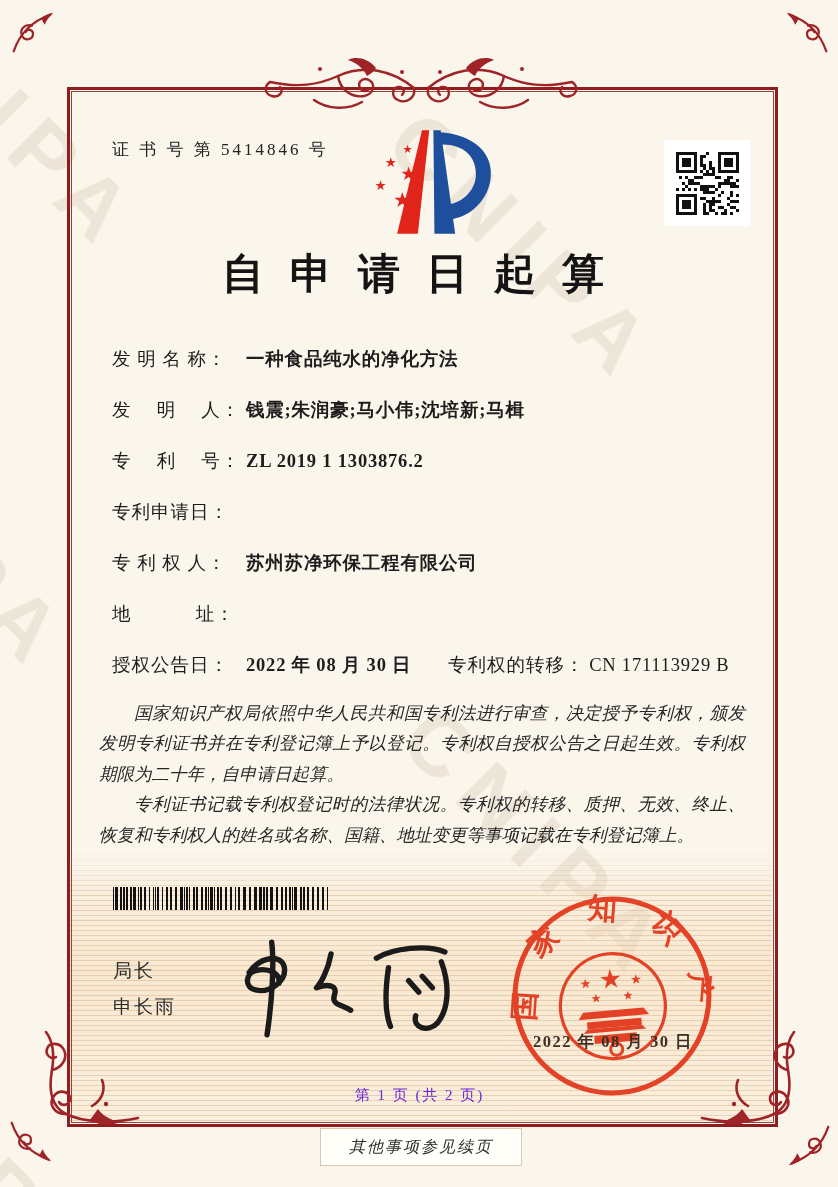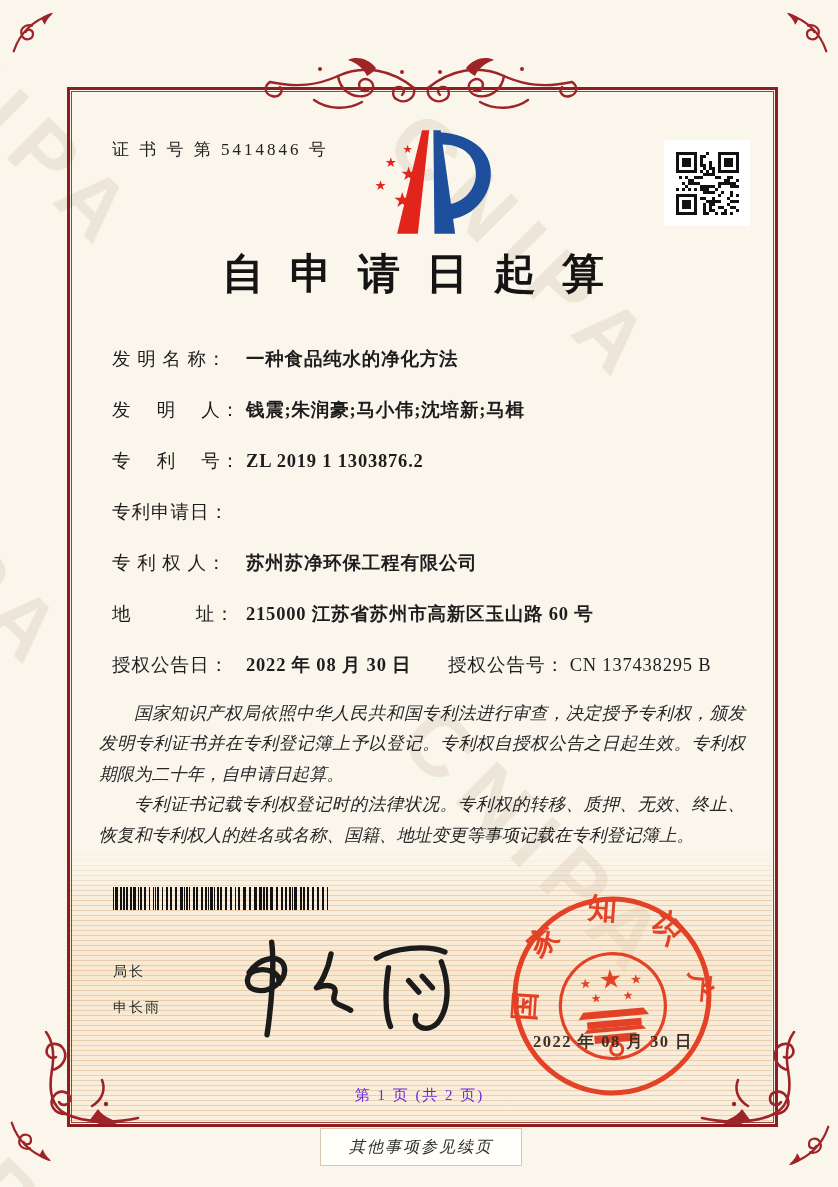--- a/index.html
+++ b/index.html
@@ -50,21 +50,21 @@
 
   .paras{position:absolute;left:99px;top:698px;width:646px;font-size:17.5px;line-height:1.74;
       color:#262626;font-style:italic;text-align:justify;}
   .paras p{margin:0;text-indent:2em;}
 
   .barcode{position:absolute;left:113px;top:887px;width:224px;height:23px;display:flex;align-items:stretch;}
   .barcode i{display:block;height:100%;}
 
   .director{position:absolute;left:113px;top:953px;
       font-family:"Liberation Sans","DejaVu Sans",sans-serif;
-      font-size:14px;color:#2b2b2b;line-height:36px;letter-spacing:2px;}
+      font-size:19px;color:#2b2b2b;line-height:36px;letter-spacing:2px;}
 
   .signature{position:absolute;left:222px;top:932px;width:236px;height:108px;transform:rotate(-2deg);}
 
   .seal{position:absolute;left:506px;top:890px;width:212px;height:212px;opacity:.95;transform:rotate(-5deg);z-index:6;}
   .seal-date{position:absolute;left:510px;top:1031px;width:206px;text-align:center;z-index:7;
       font-size:16.5px;font-weight:600;letter-spacing:1.5px;color:#3c2f26;}
 
   .page-num{position:absolute;left:67px;top:1086px;width:705px;text-align:center;
       font-size:15px;letter-spacing:2px;color:#6d28d9;z-index:6;}
 
@@ -406,28 +406,27 @@
       </div>
       <div class="frow">
         <span class="flabel">专利申请日：</span>
       </div>
       <div class="frow">
         <span class="flabel">专 利 权 人：</span>
         <span class="fvalue">苏州苏净环保工程有限公司</span>
       </div>
       <div class="frow">
         <span class="flabel">地　　　 址：</span>
-        <span class="fvalue">215000 江苏省苏州市高新区玉山路 60 号</span>
       </div>
       <div class="frow grant">
         <span class="flabel">授权公告日：</span>
         <span class="fvalue">2022 年 08 月 30 日</span>
         <span class="second">
-          <span style="letter-spacing:1px;">授权公告号：</span>
-          <span style="letter-spacing:0.8px;">CN 137438295 B</span>
+          <span style="letter-spacing:1px;">专利权的转移：</span>
+          <span style="letter-spacing:0.8px;">CN 171113929 B</span>
         </span>
       </div>
     </div>
 
     <div class="paras">
       <p>国家知识产权局依照中华人民共和国专利法进行审查，决定授予专利权，颁发发明专利证书并在专利登记簿上予以登记。专利权自授权公告之日起生效。专利权期限为二十年，自申请日起算。</p>
       <p>专利证书记载专利权登记时的法律状况。专利权的转移、质押、无效、终止、恢复和专利权人的姓名或名称、国籍、地址变更等事项记载在专利登记簿上。</p>
     </div>
 
     <div class="barcode" id="barcode">

